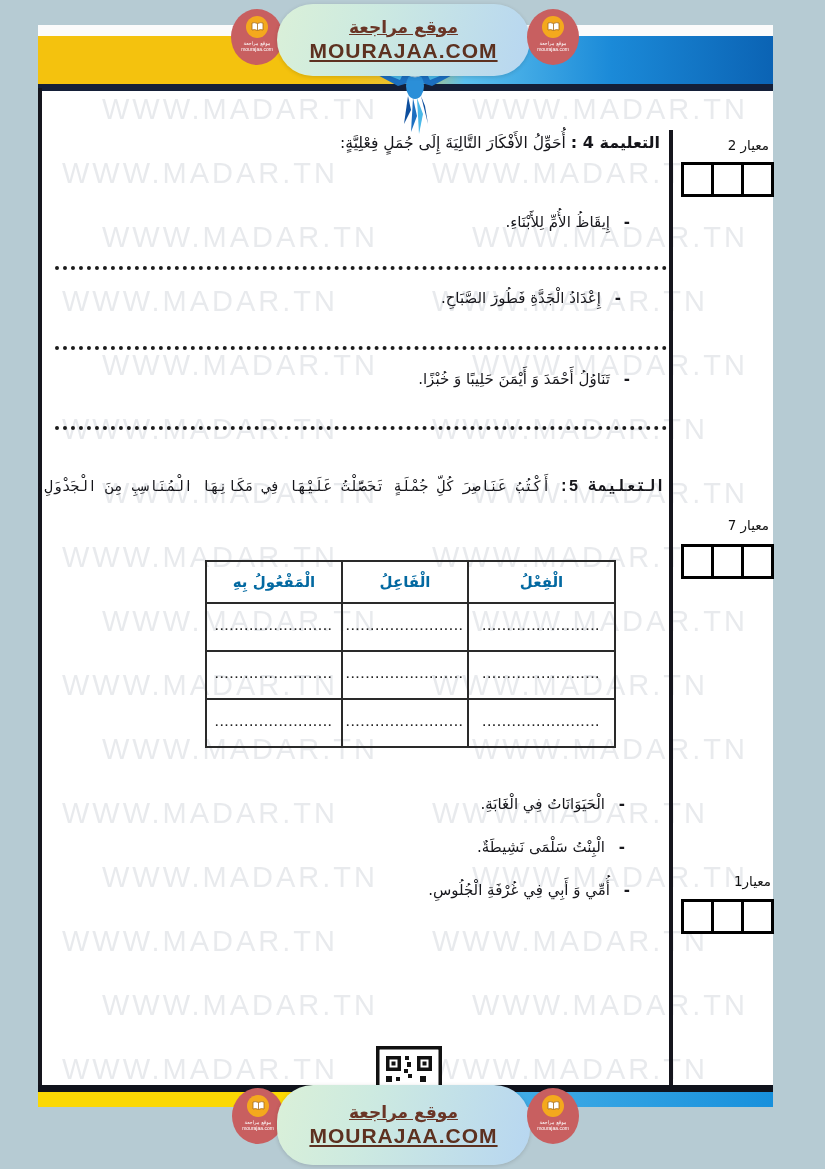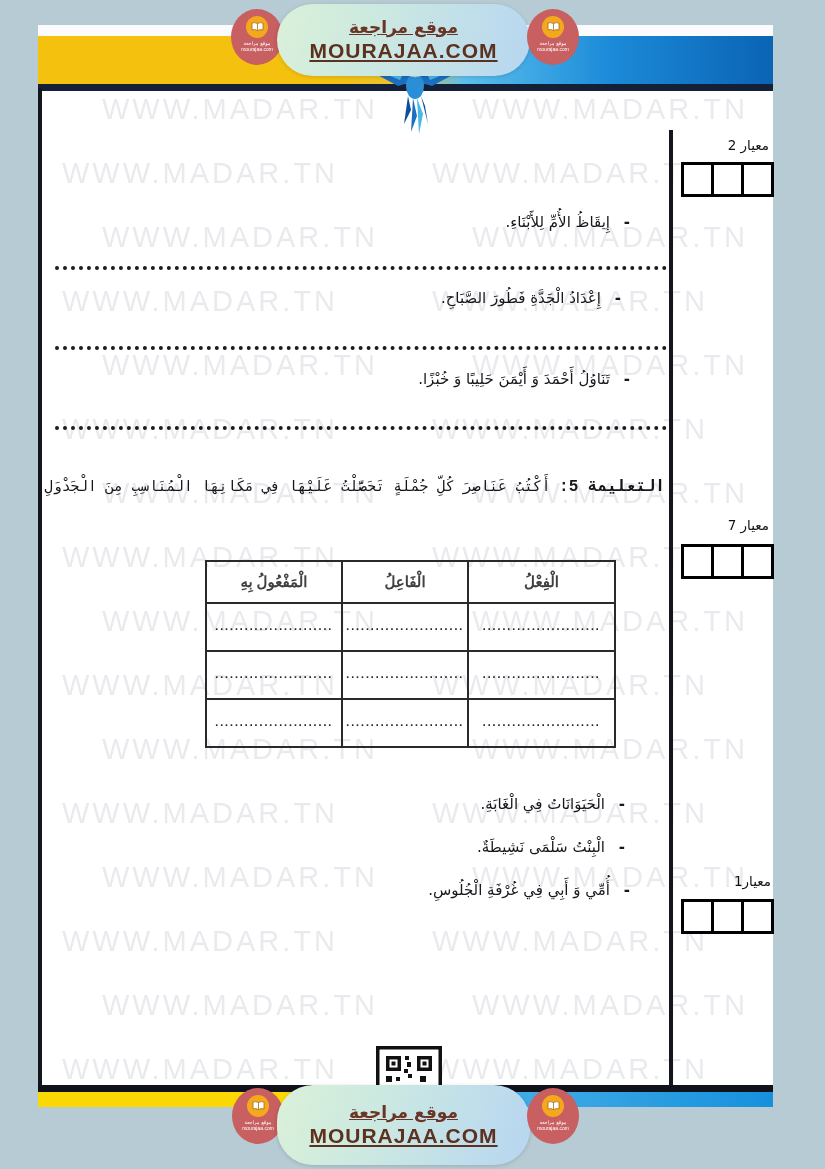--- a/index.html
+++ b/index.html
@@ -51,21 +51,21 @@
 
   
   .crit-label{position:absolute;z-index:3;width:87px;text-align:right;font-size:13.5px;color:#111;direction:rtl;}
   .crit-boxes{position:absolute;z-index:3;display:flex;border:3px solid #000;background:#fff;box-sizing:border-box;}
   .crit-cell{width:27px;height:29px;border-left:3px solid #000;}
   .crit-cell:first-child{border-left:none;}
 
   
   .gtable{position:absolute;left:205px;top:560px;z-index:3;border-collapse:collapse;direction:rtl;}
   .gtable th,.gtable td{border:2px solid #2a2a2a;text-align:center;vertical-align:middle;background:transparent;}
-  .gtable th{height:38px;font-size:15px;font-weight:bold;color:#404040;font-family:Liberation Serif, serif;}
+  .gtable th{height:38px;font-size:15px;font-weight:bold;color:#0369a1;}
   .gtable td{height:44px;font-size:9px;font-weight:bold;letter-spacing:1.5px;color:#222;}
   .col-f{width:143px;} .col-s{width:122px;} .col-o{width:132px;}
 
   
   .qr{position:absolute;left:376px;top:1046px;z-index:6;}
 
   .bird{position:absolute;left:370px;top:50px;z-index:5;}
 </style>
 </head>
 <body>
@@ -174,20 +174,24 @@
     <div class="crit-cell"></div>
   </div>
 
   <div class="crit-label" style="left:684px;top:873px;">معيار1</div>
   <div class="crit-boxes" style="left:681px;top:899px;">
     <div class="crit-cell"></div>
     <div class="crit-cell"></div>
     <div class="crit-cell"></div>
   </div>
 
+  <div class="ex-head rtl" style="right:165px;top:133px;">
+    <span class="lbl">التعليمة 4 :</span>
+    <span>أُحَوِّلُ الأَفْكَارَ التَّالِيَةَ إِلَى جُمَلٍ فِعْلِيَّةٍ:</span>
+  </div>
 
   <div class="bullet rtl" style="right:195px;top:213px;">
     <span class="dash">-</span>
     <span>إِيقَاظُ الأُمِّ لِلأَبْنَاءِ.</span>
   </div>
   <div class="dotline" style="left:55px;top:260px;width:612px;"></div>
 
   <div class="bullet rtl" style="right:204px;top:289px;">
     <span class="dash">-</span>
     <span>إِعْدَادُ الْجَدَّةِ فَطُورَ الصَّبَاحِ.</span>

